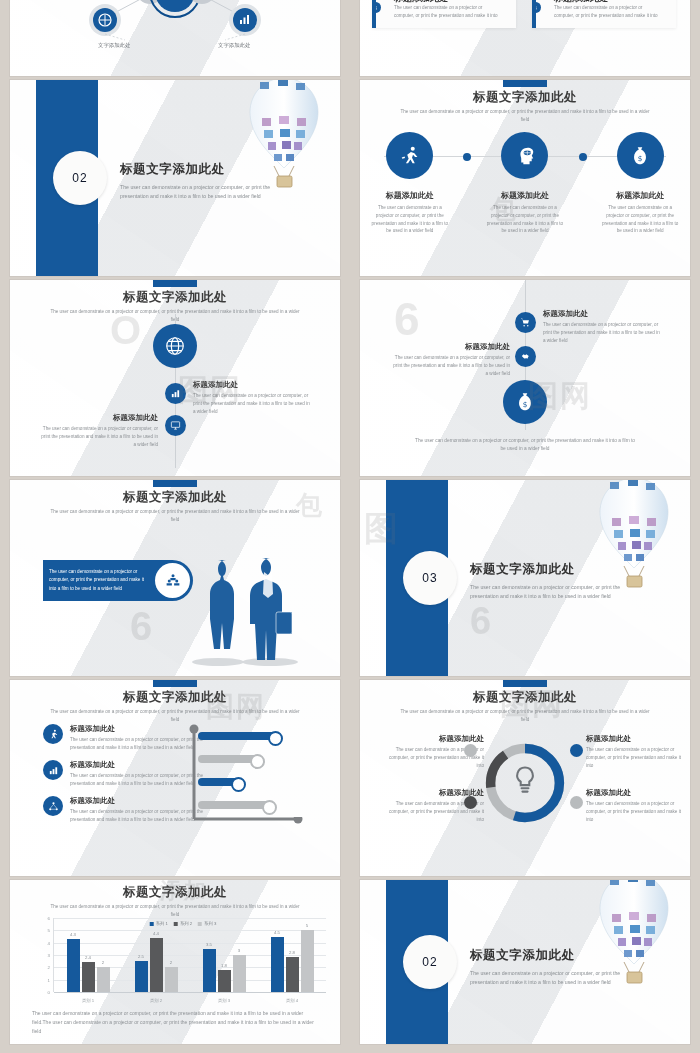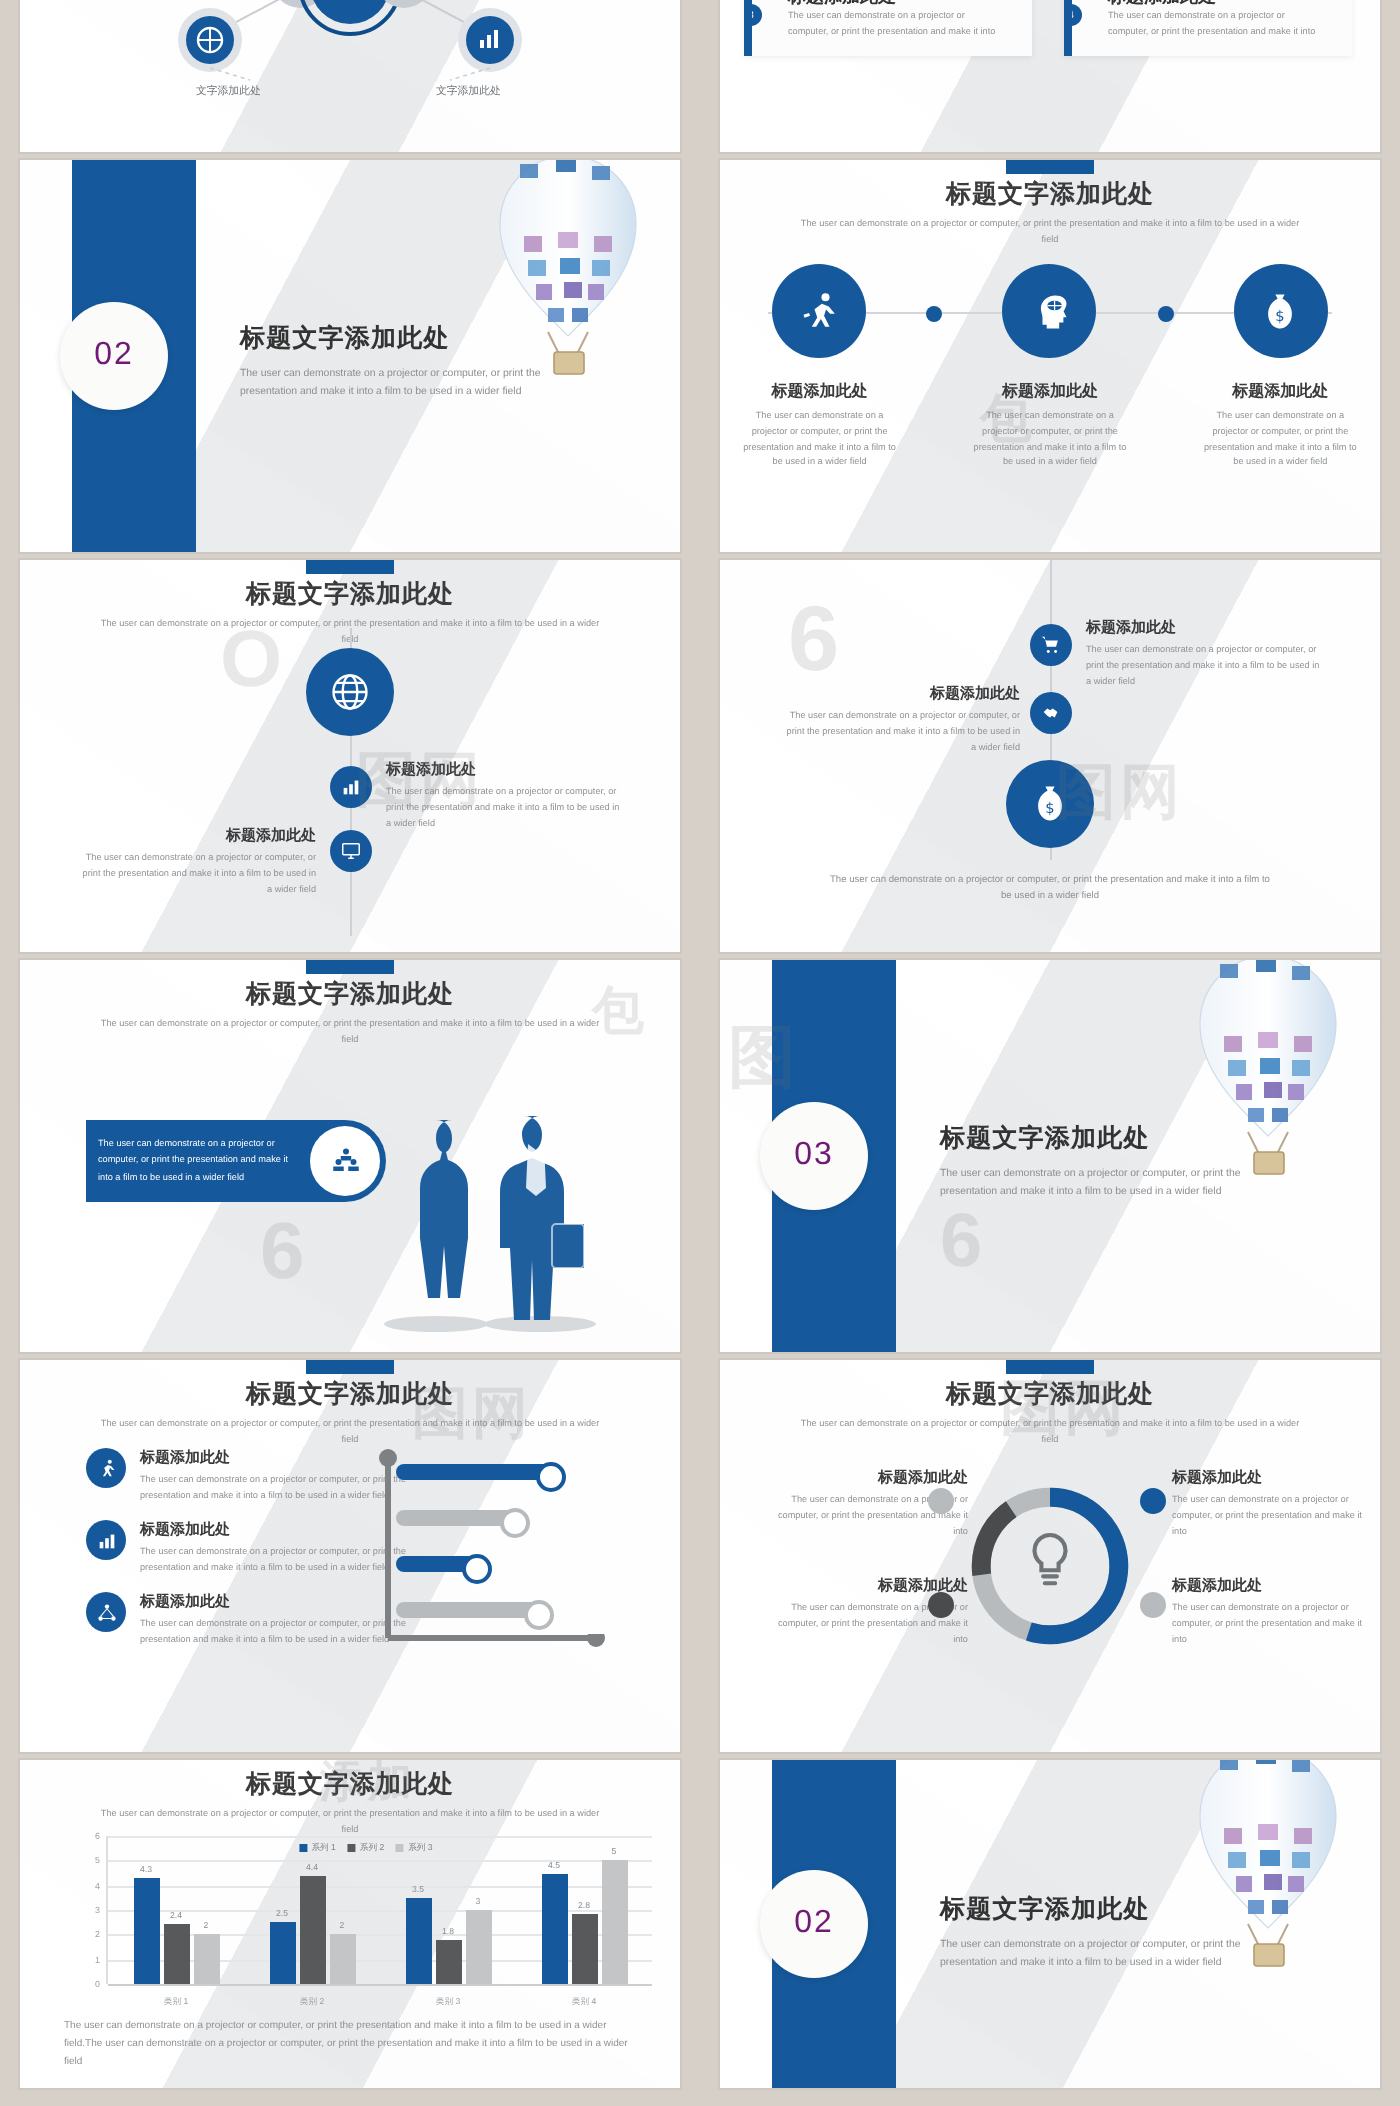--- a/index.html
+++ b/index.html
@@ -55,24 +55,24 @@
     padding-top:9px;letter-spacing:.5px;
   }
   .t-sub{
     text-align:center;font-size:4.6px;color:#8e9296;line-height:1.65;
     margin:2px auto 0;max-width:250px;
   }
 
   
   .cover-band{position:absolute;left:26px;top:0;bottom:0;width:62px;background:#15599c;}
   .cover-num{
-    position:absolute;left:20px;top:50%;transform:translateY(-50%);
+    position:absolute;left:43px;top:50%;transform:translateY(-50%);
     width:54px;height:54px;border-radius:50%;
     background:#fbfbfa;display:flex;align-items:center;justify-content:center;
-    font-size:16px;color:#701a75;letter-spacing:1px;
+    font-size:12px;color:#0f172a;letter-spacing:1px;
     box-shadow:0 1px 3px rgba(0,0,0,.12);
   }
   .cover-txt{position:absolute;left:110px;top:50%;transform:translateY(-42%);width:160px;}
   .cover-txt h3{margin:0 0 5px;font-size:12.5px;color:#333;font-weight:bold;letter-spacing:.6px;}
   .cover-txt p{margin:0;font-size:5.2px;color:#8a8f93;line-height:1.75;}
 
   
   .balloon{position:absolute;right:8px;top:-6px;width:96px;height:120px;}
 
   

